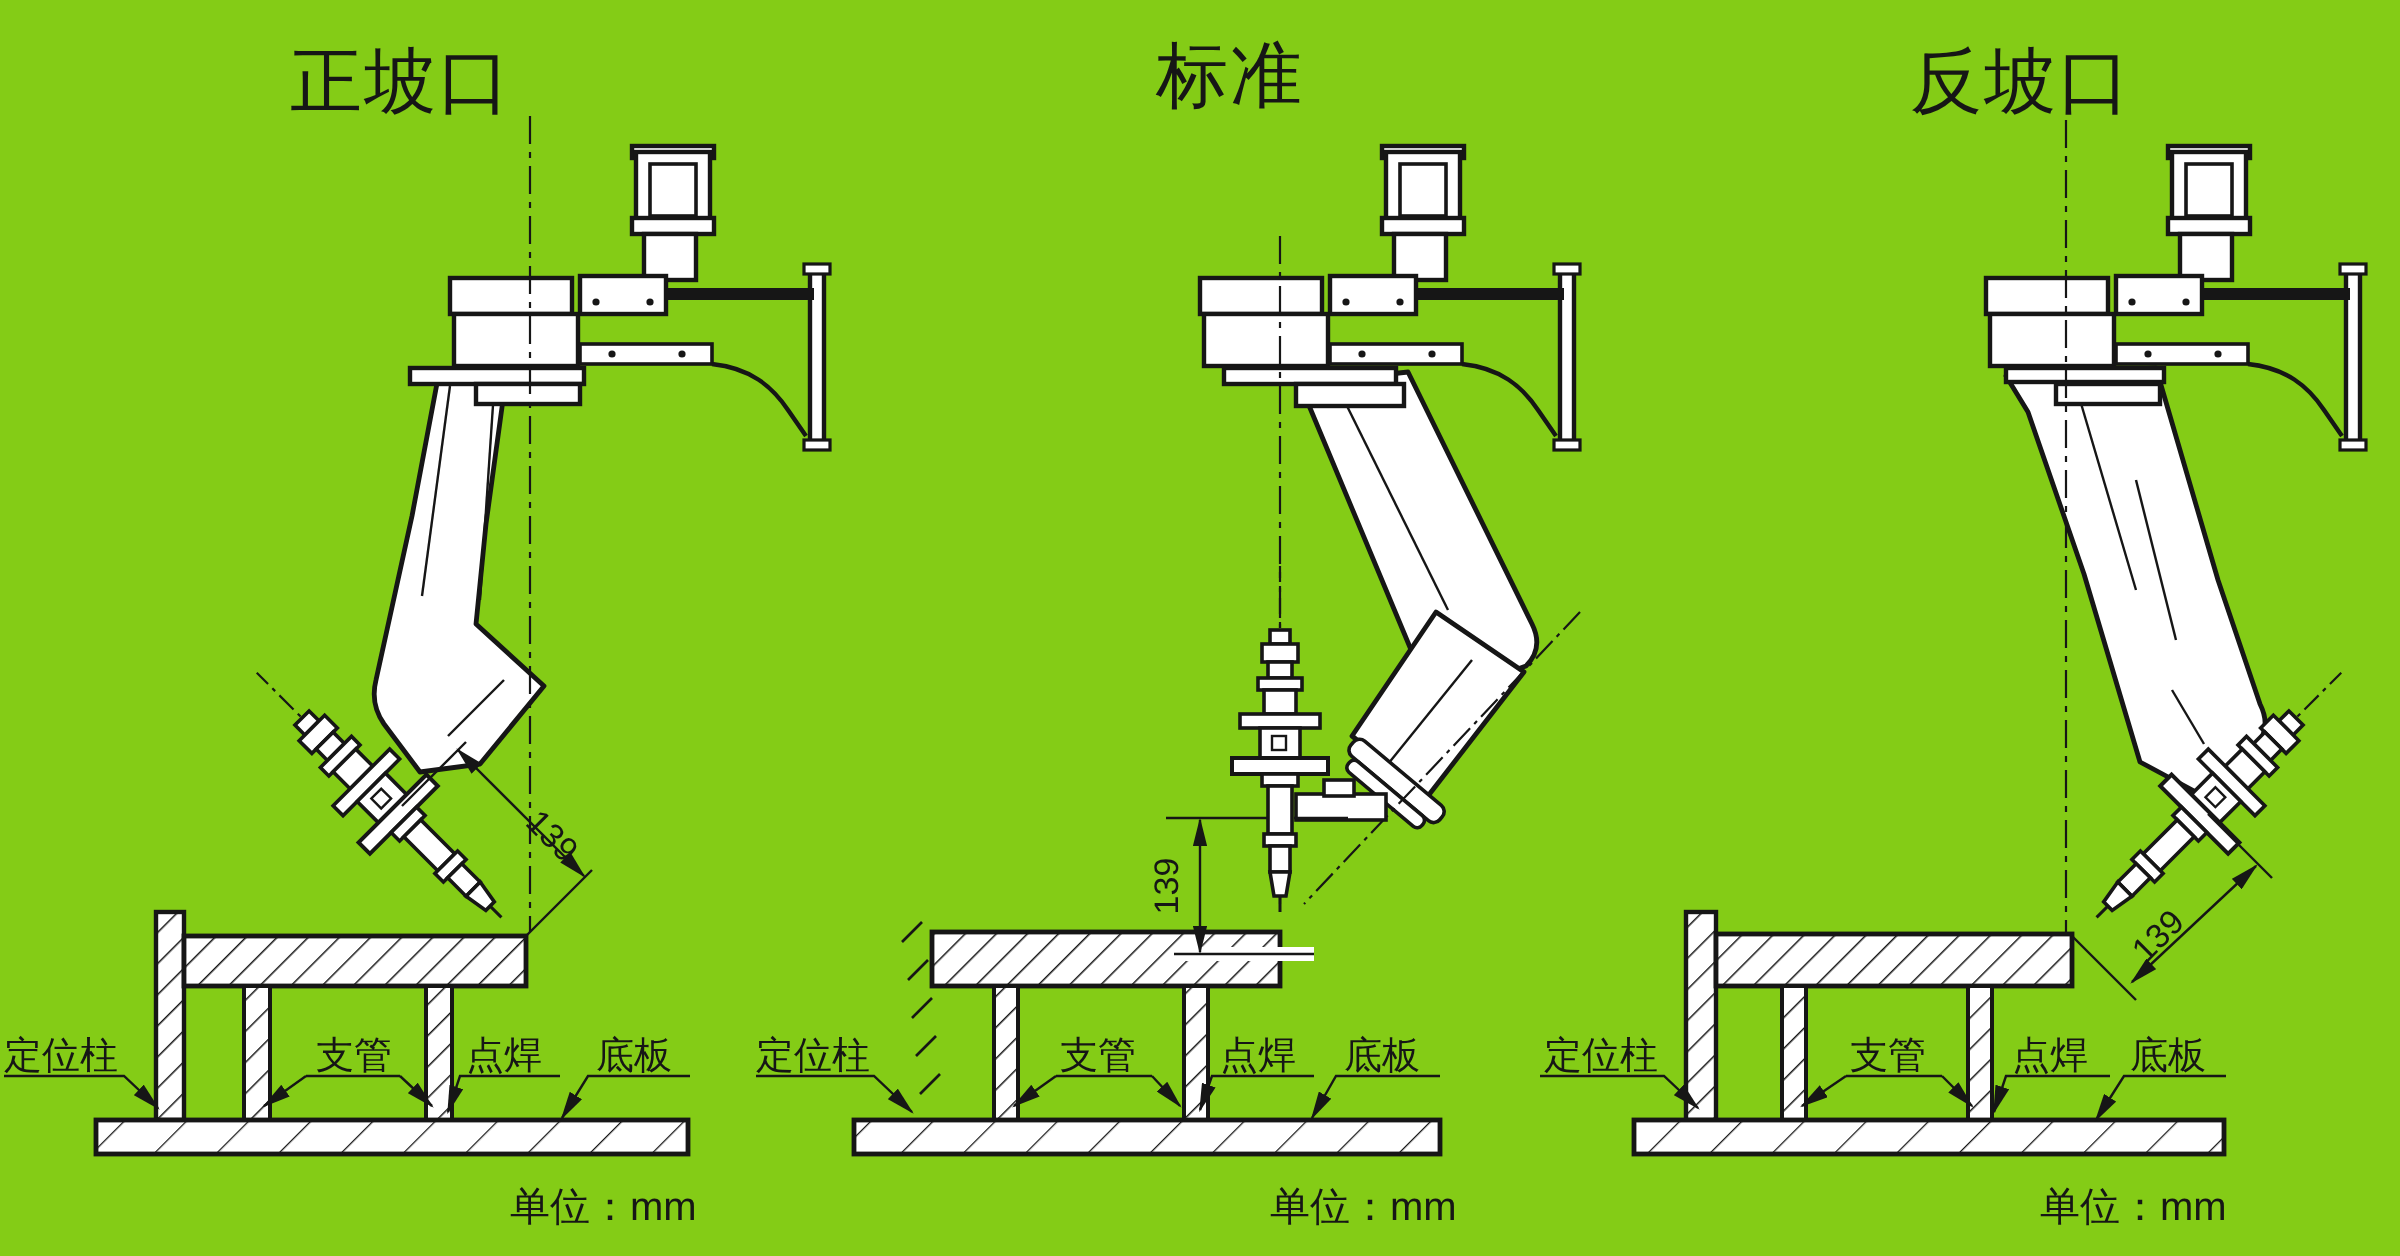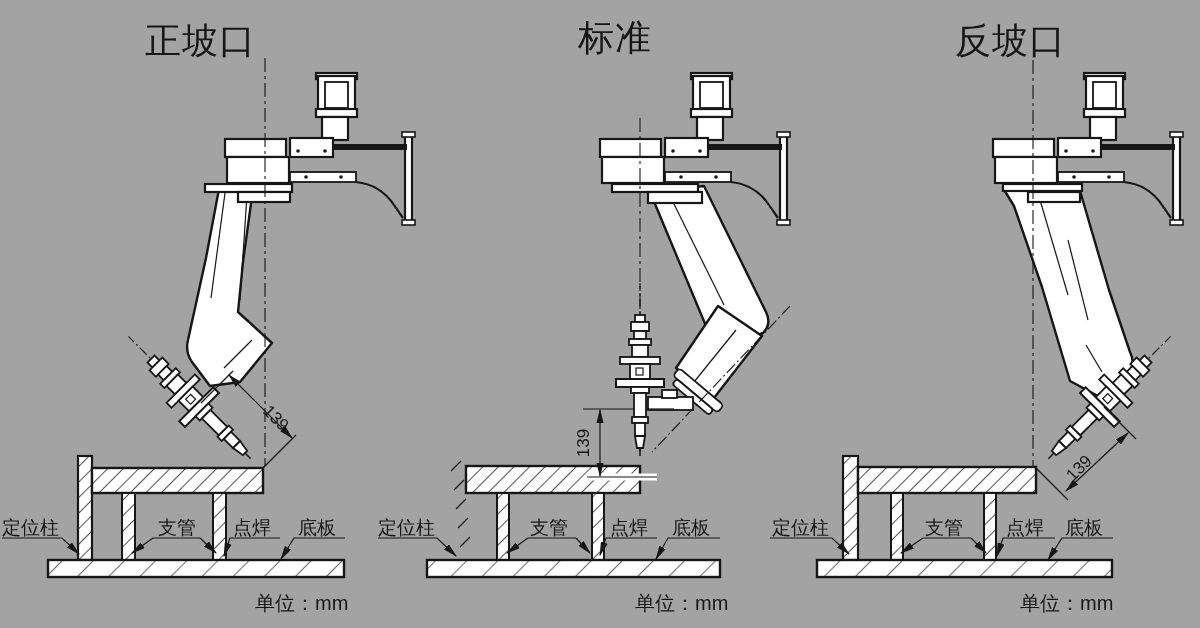--- a/index.html
+++ b/index.html
@@ -1,16 +1,16 @@
 <!DOCTYPE html>
 <html><head>
 <meta charset="utf-8">
 <style>
   html,body{margin:0;padding:0;background:#ffffff;}
-  .stage{position:relative;width:1200px;height:628px;background:#a3a3a3;overflow:hidden;
+  .stage{position:relative;width:1200px;height:628px;background:#84cc16;overflow:hidden;
          font-family:"Liberation Sans","DejaVu Sans",sans-serif;}
   svg{position:absolute;left:0;top:0;}
   svg text{fill:#161616;font-family:"Liberation Sans","DejaVu Sans",sans-serif;}
   .title{font-size:36px;letter-spacing:1px;}
   .lbl{font-size:19px;}
   .dim{font-size:17px;}
   .unit{font-size:20px;}
   .ol{fill:#ffffff;stroke:#161616;stroke-width:2.2;}
   .th{fill:none;stroke:#161616;stroke-width:1.2;}
   .arm{fill:#ffffff;stroke:#161616;stroke-width:2.4;stroke-linejoin:round;}

